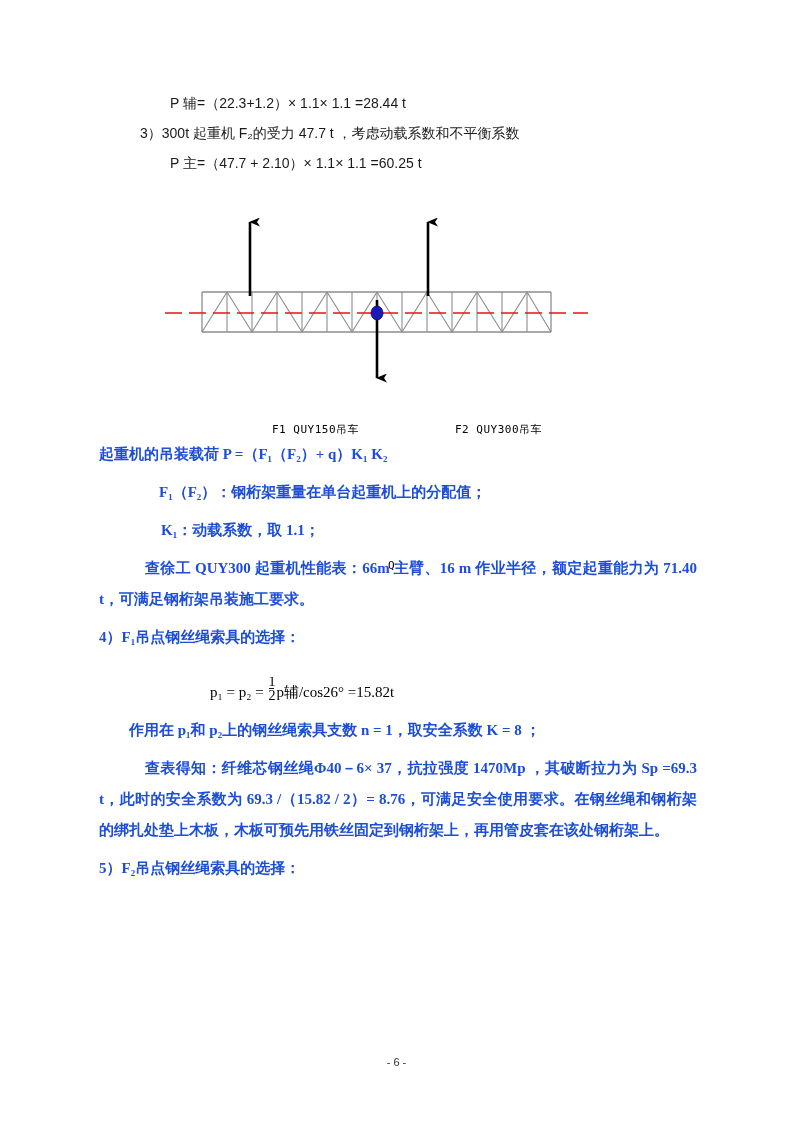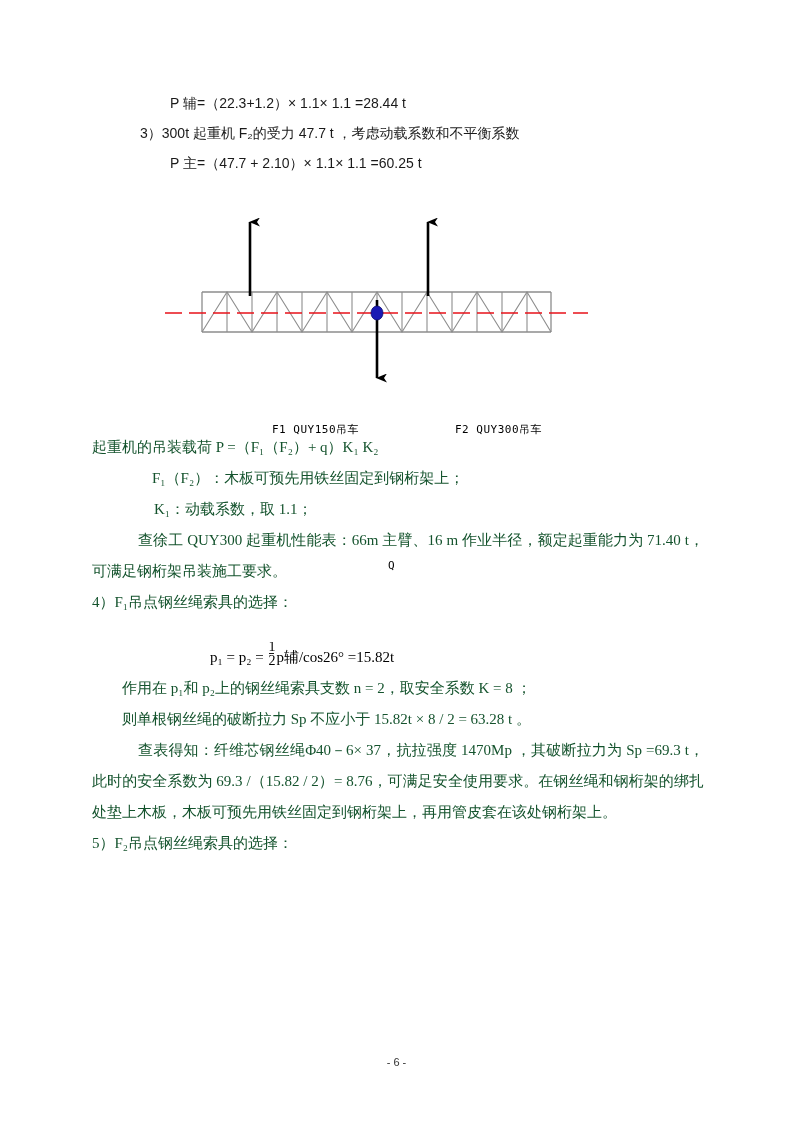--- a/index.html
+++ b/index.html
@@ -64,23 +64,24 @@
   
   .body-text {
     position: absolute;
     left: 92px;
     top: 432px;
     width: 612px;
   }
   .p {
     font-size: 15px;
     line-height: 31px;
-    color: #14532d;
+    color: #1d4ed8;
     text-align: justify;
-    margin: 0;
+    margin: 7px;
+    font-weight: bold;
   }
   .p.i1 { text-indent: 0; }
   .p.i-hang { padding-left: 60px; }
   .p.i-hang2 { padding-left: 62px; }
   .p.i-para { text-indent: 30px; }
   .p.i-para2 { text-indent: 46px; }
 
   .formula-line {
     position: relative;
     font-family: "Liberation Serif", "DejaVu Serif", serif;
@@ -183,31 +184,30 @@
       <ellipse cx="377" cy="313" rx="6" ry="7" fill="#1a1ab4" stroke="#0b0b6e" stroke-width="0.8"></ellipse>
     </svg>
 
     <span class="lbl lbl-f1">F1  QUY150吊车</span>
     <span class="lbl lbl-f2">F2  QUY300吊车</span>
     <span class="lbl lbl-q">Q</span>
   </div>
 
   <div class="body-text">
     <p class="p i1">起重机的吊装载荷 P =（F₁（F₂）+ q）K₁ K₂</p>
-    <p class="p i-hang">F₁（F₂）：木板可预先用铁丝固定到钢桁架上；</p>
+    <p class="p i-hang">F₁（F₂）：钢桁架重量在单台起重机上的分配值；</p>
     <p class="p i-hang2">K₁：动载系数，取 1.1；</p>
     <p class="p i-para2">查徐工 QUY300 起重机性能表：66m 主臂、16 m 作业半径，额定起重能力为 71.40 t，可满足钢桁架吊装施工要求。</p>
     <p class="p i1">4）F₁吊点钢丝绳索具的选择：</p>
 
     <div class="formula-line">
       <span>p₁ = p₂ = </span><span class="frac"><span class="numer">1</span><span class="bar"></span><span class="denom">2</span></span><span>p辅/cos26° =15.82t</span>
     </div>
 
-    <p class="p i-para">作用在 p₁和 p₂上的钢丝绳索具支数 n = 2，取安全系数 K = 8 ；</p>
-    <p class="p i-para">则单根钢丝绳的破断拉力 Sp 不应小于 15.82t × 8 / 2 = 63.28 t 。</p>
+    <p class="p i-para">作用在 p₁和 p₂上的钢丝绳索具支数 n = 1，取安全系数 K = 8 ；</p>
     <p class="p i-para2">查表得知：纤维芯钢丝绳Φ40－6× 37，抗拉强度 1470Mp ，其破断拉力为 Sp =69.3 t，此时的安全系数为 69.3 /（15.82 / 2）= 8.76，可满足安全使用要求。在钢丝绳和钢桁架的绑扎处垫上木板，木板可预先用铁丝固定到钢桁架上，再用管皮套在该处钢桁架上。</p>
     <p class="p i1">5）F₂吊点钢丝绳索具的选择：</p>
   </div>
 
   <div class="footer">
     <span>- 6 -</span>
   </div>
 
 </div>
 

